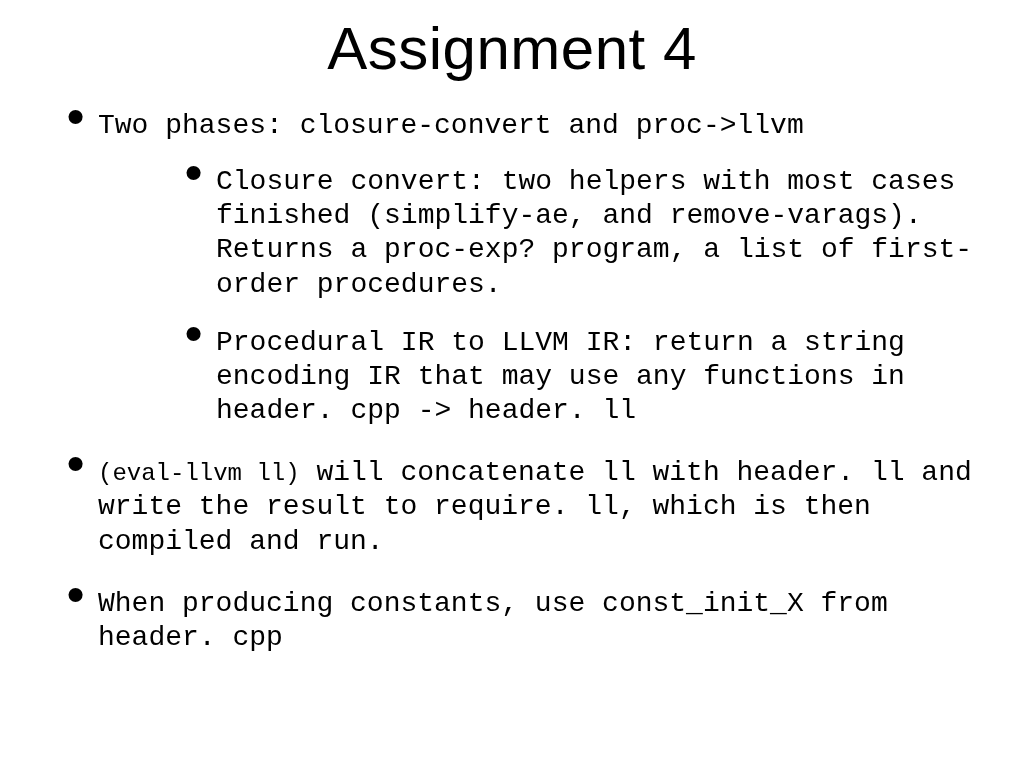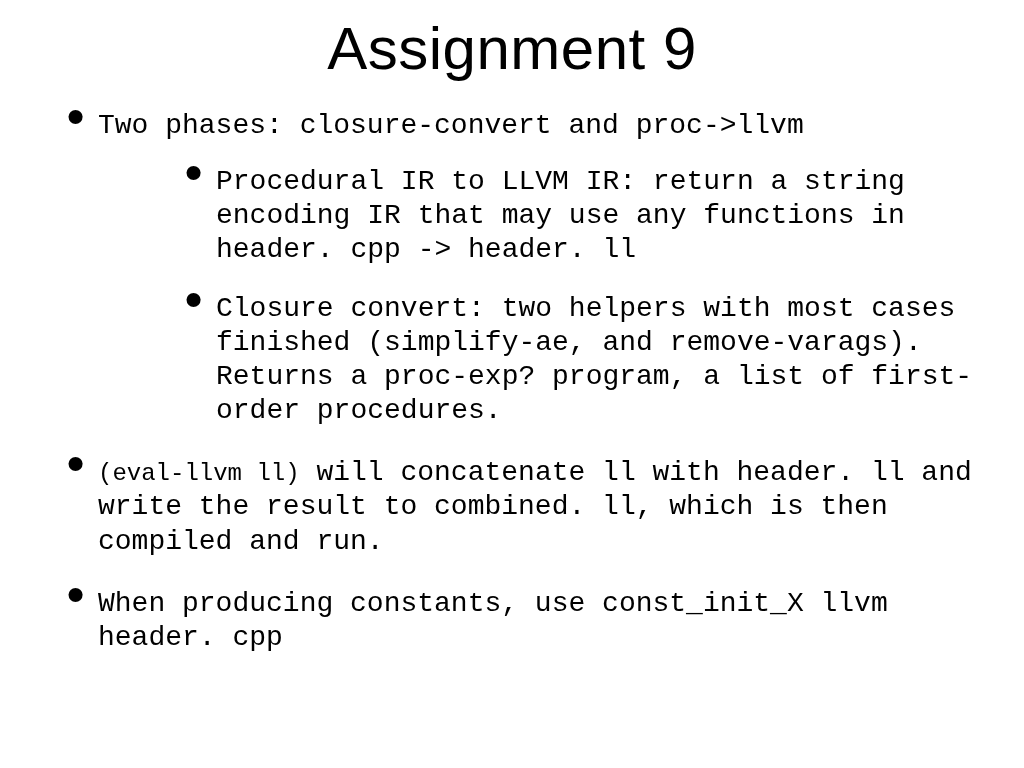--- a/index.html
+++ b/index.html
@@ -75,40 +75,40 @@
   }
   .italic {
     font-style: italic;
   }
 </style>
 </head>
 <body>
 
 <div class="slide">
 
-  <div class="title">Assignment 9</div>
+  <div class="title">Assignment 4</div>
 
   <ul class="outer">
 
     <li>
       <span>Two phases: closure-convert and proc-&gt;llvm</span>
       <ul class="inner">
         <li>
-          <span>Procedural IR to LLVM IR: return a string encoding IR that may use any functions in header. cpp -&gt; header. ll</span>
+          <span>Closure convert: two helpers with most cases finished (simplify-ae, and remove-varags). Returns a proc-exp? program, a list of first-order procedures.</span>
         </li>
         <li>
-          <span>Closure convert: two helpers with most cases finished (simplify-ae, and remove-varags). Returns a proc-exp? program, a list of first-order procedures.</span>
+          <span>Procedural IR to LLVM IR: return a string encoding IR that may use any functions in header. cpp -&gt; header. ll</span>
         </li>
       </ul>
     </li>
 
     <li>
-      <span class="small">(eval-llvm ll)</span><span> will concatenate ll with header. ll and write the result to combined. ll, which is then compiled and run.</span>
+      <span class="small">(eval-llvm ll)</span><span> will concatenate ll with header. ll and write the result to require. ll, which is then compiled and run.</span>
     </li>
 
 
     <li>
-      <span>When producing constants, use const_init_X llvm header. cpp</span>
+      <span>When producing constants, use const_init_X from header. cpp</span>
     </li>
 
   </ul>
 
 </div>
 
 </body></html>

